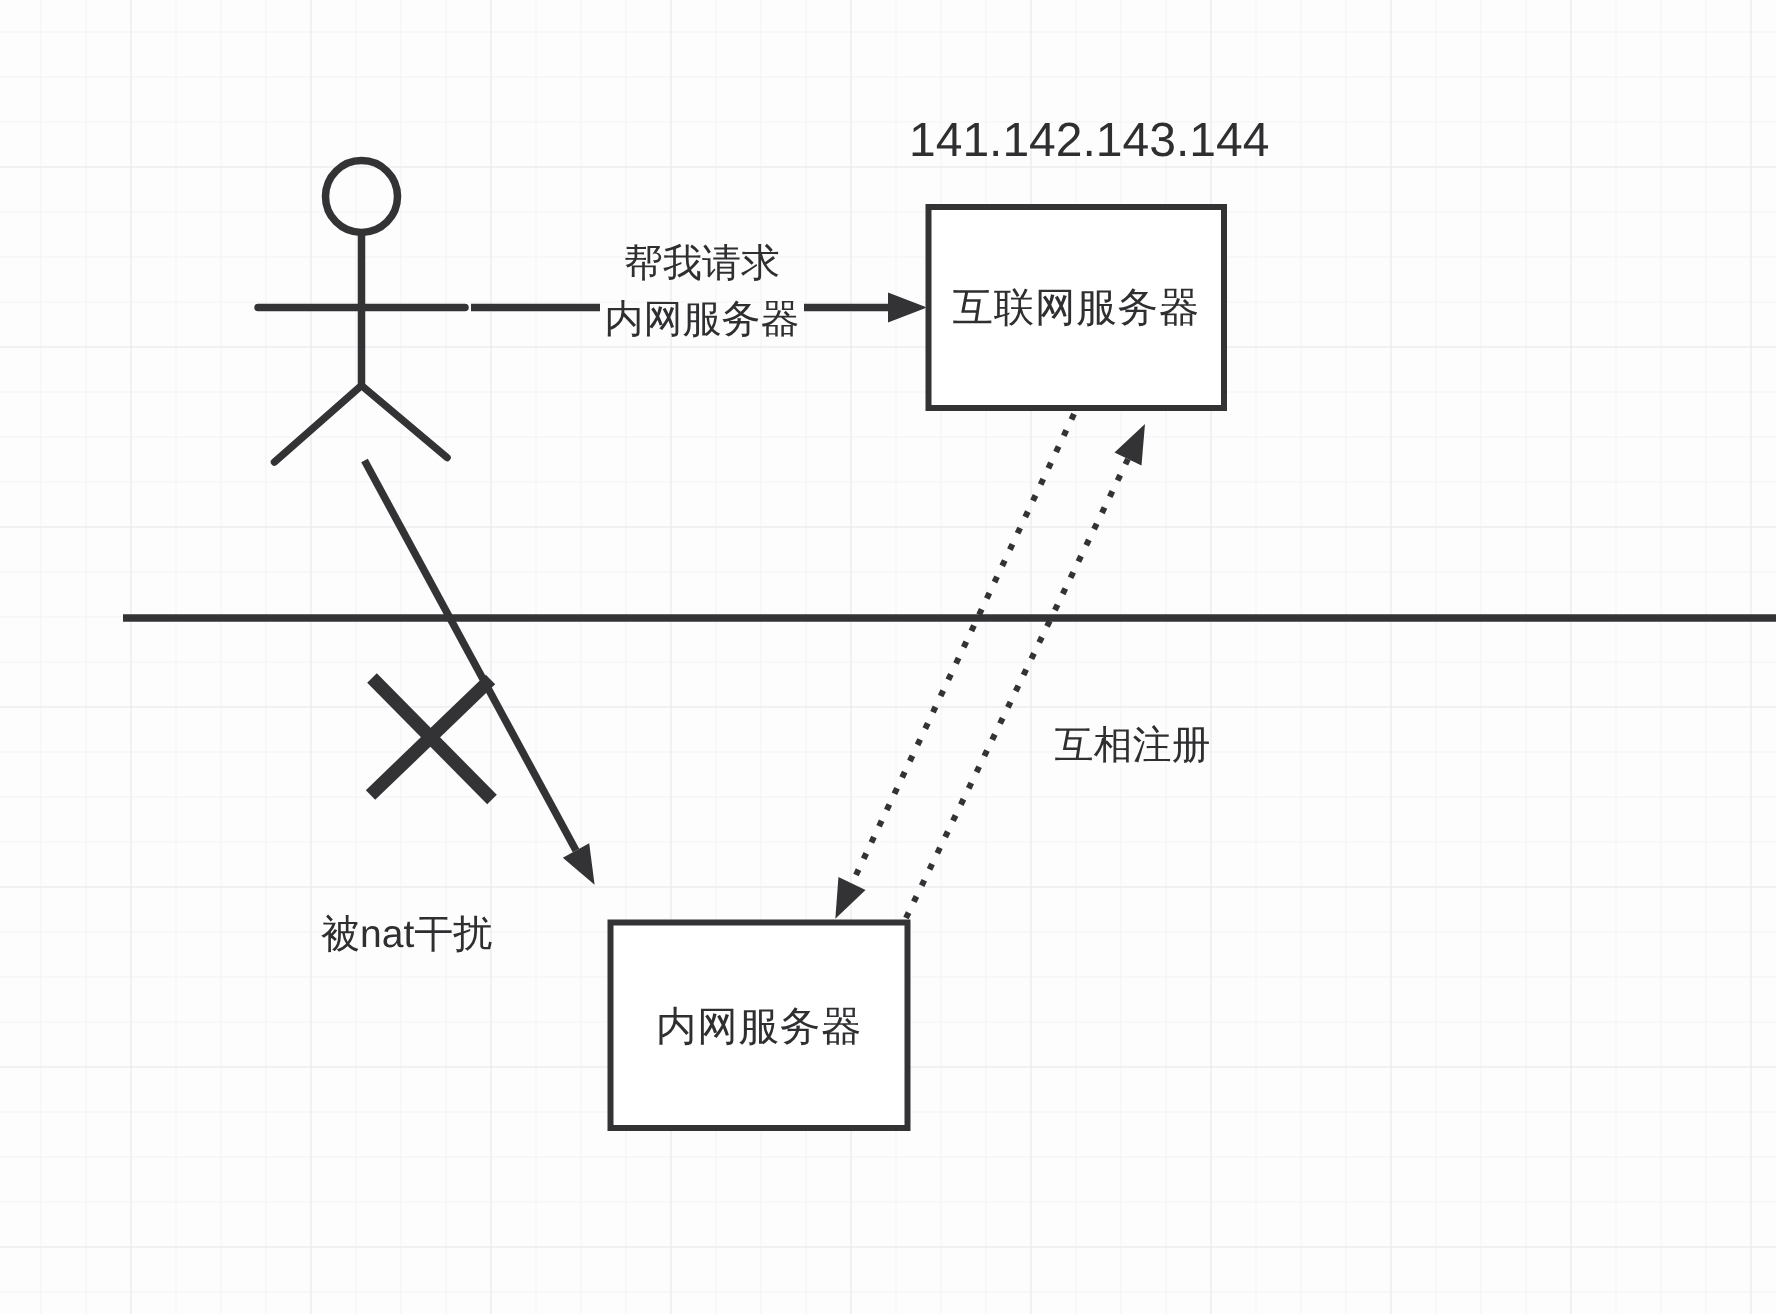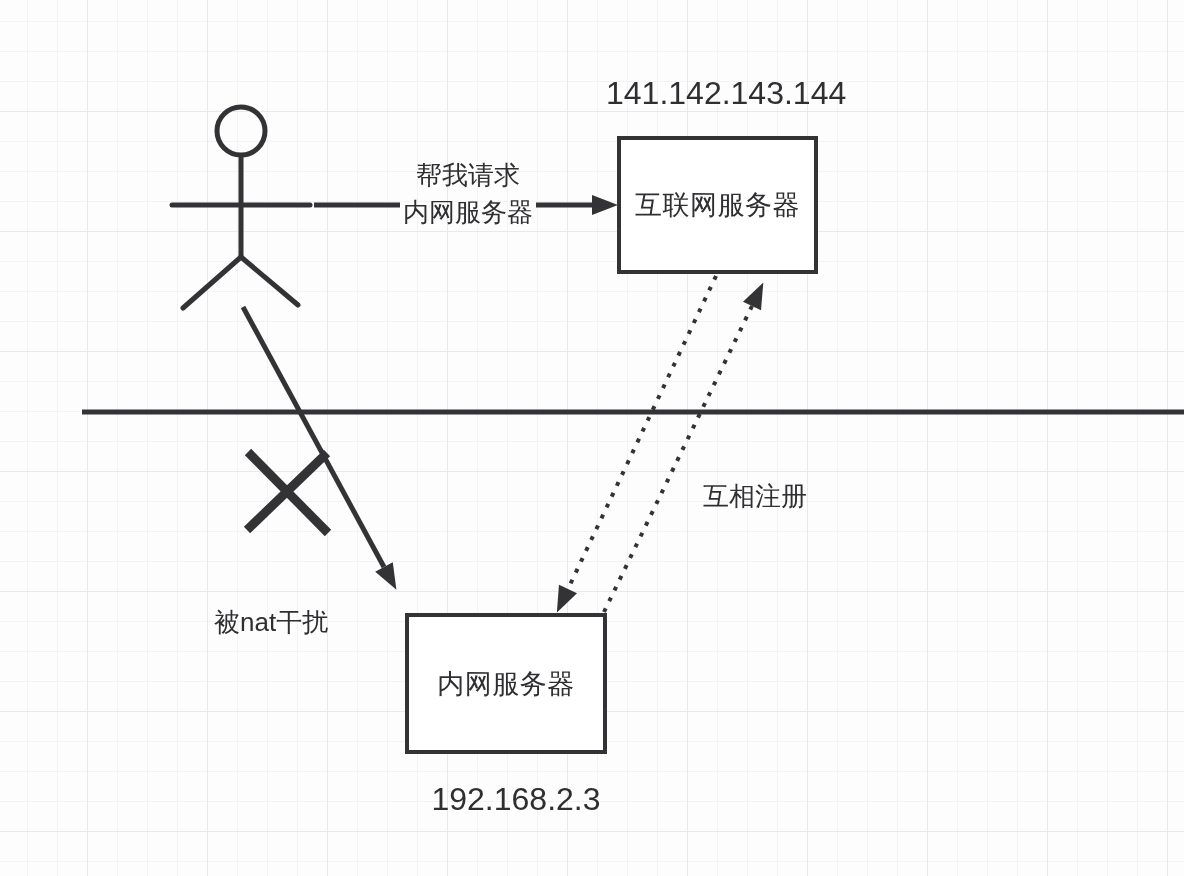--- a/index.html
+++ b/index.html
@@ -110,21 +110,20 @@
   </svg>
 
   <div class="node-box box-internet">
     <span class="node-label">互联网服务器</span>
   </div>
   <div class="ip-label ip-internet">141.142.143.144</div>
 
   <div class="node-box box-intranet">
     <span class="node-label">内网服务器</span>
   </div>
-  <div class="ip-label ip-intranet">192.168.2.3</div>
 
   <div class="edge-label centered label-request">
     <div>帮我请求</div>
     <div>内网服务器</div>
   </div>
 
   <div class="edge-label label-nat">被nat干扰</div>
 
   <div class="edge-label label-register">互相注册</div>
 

